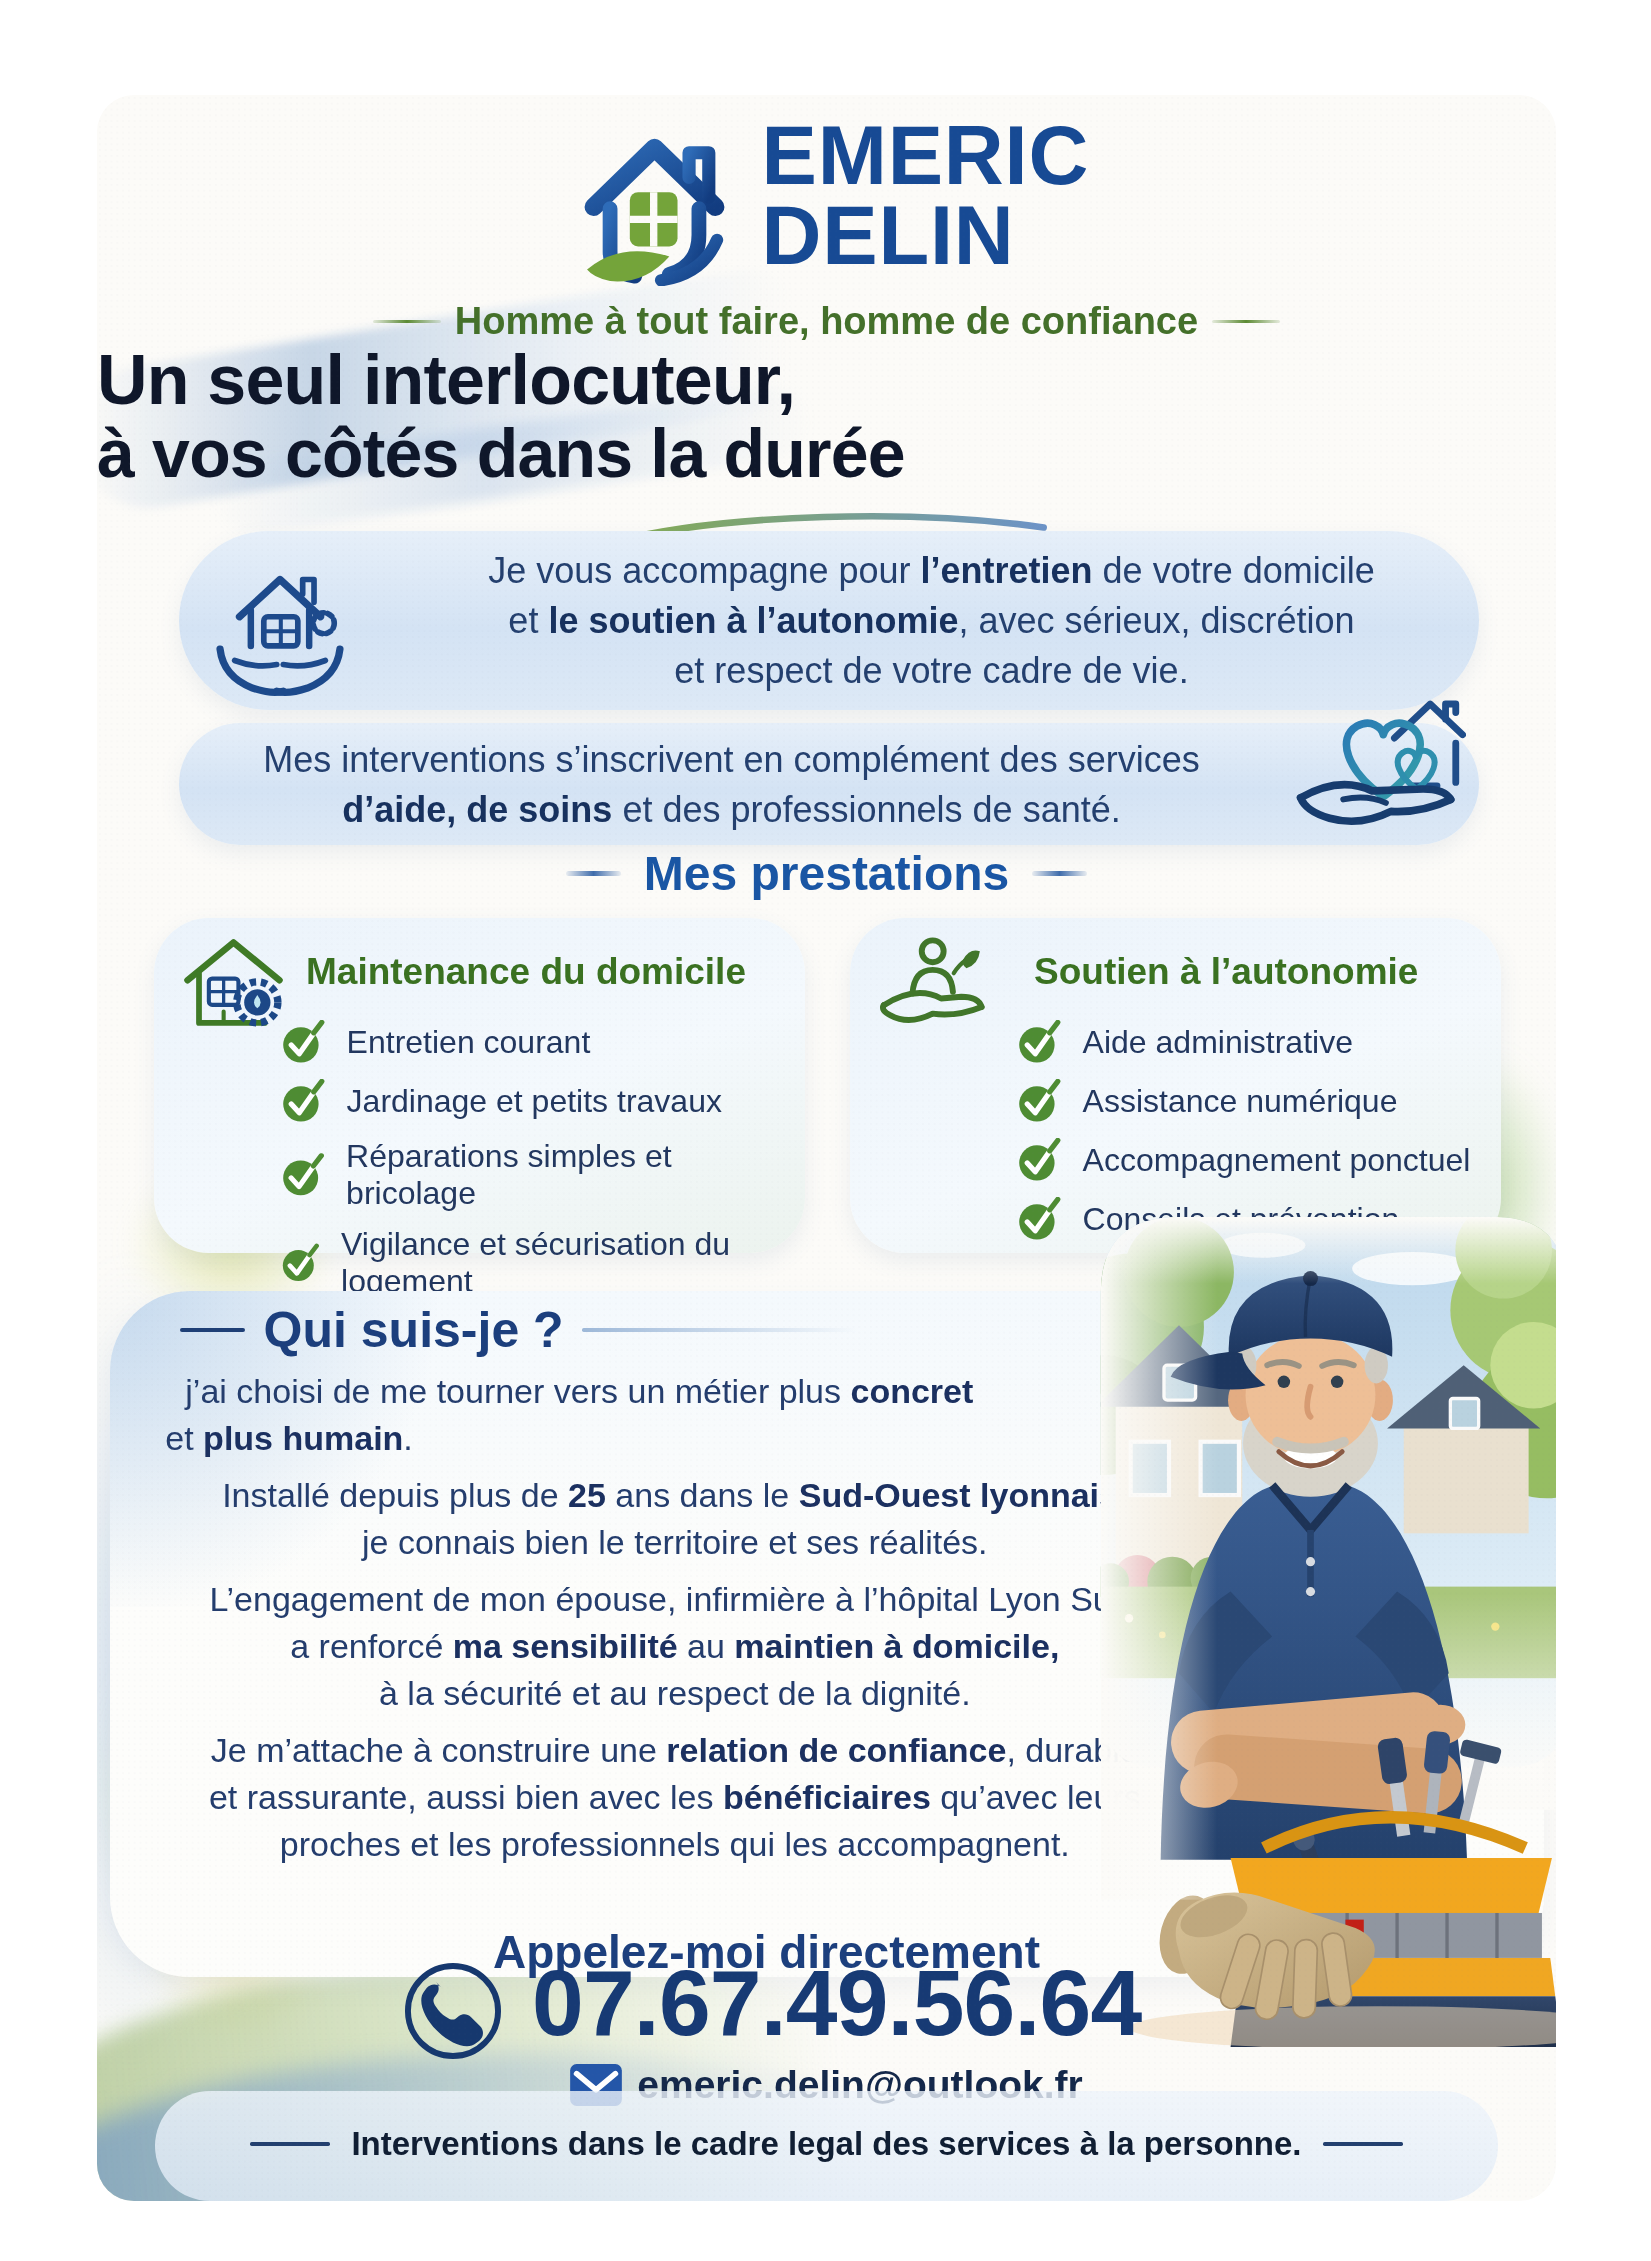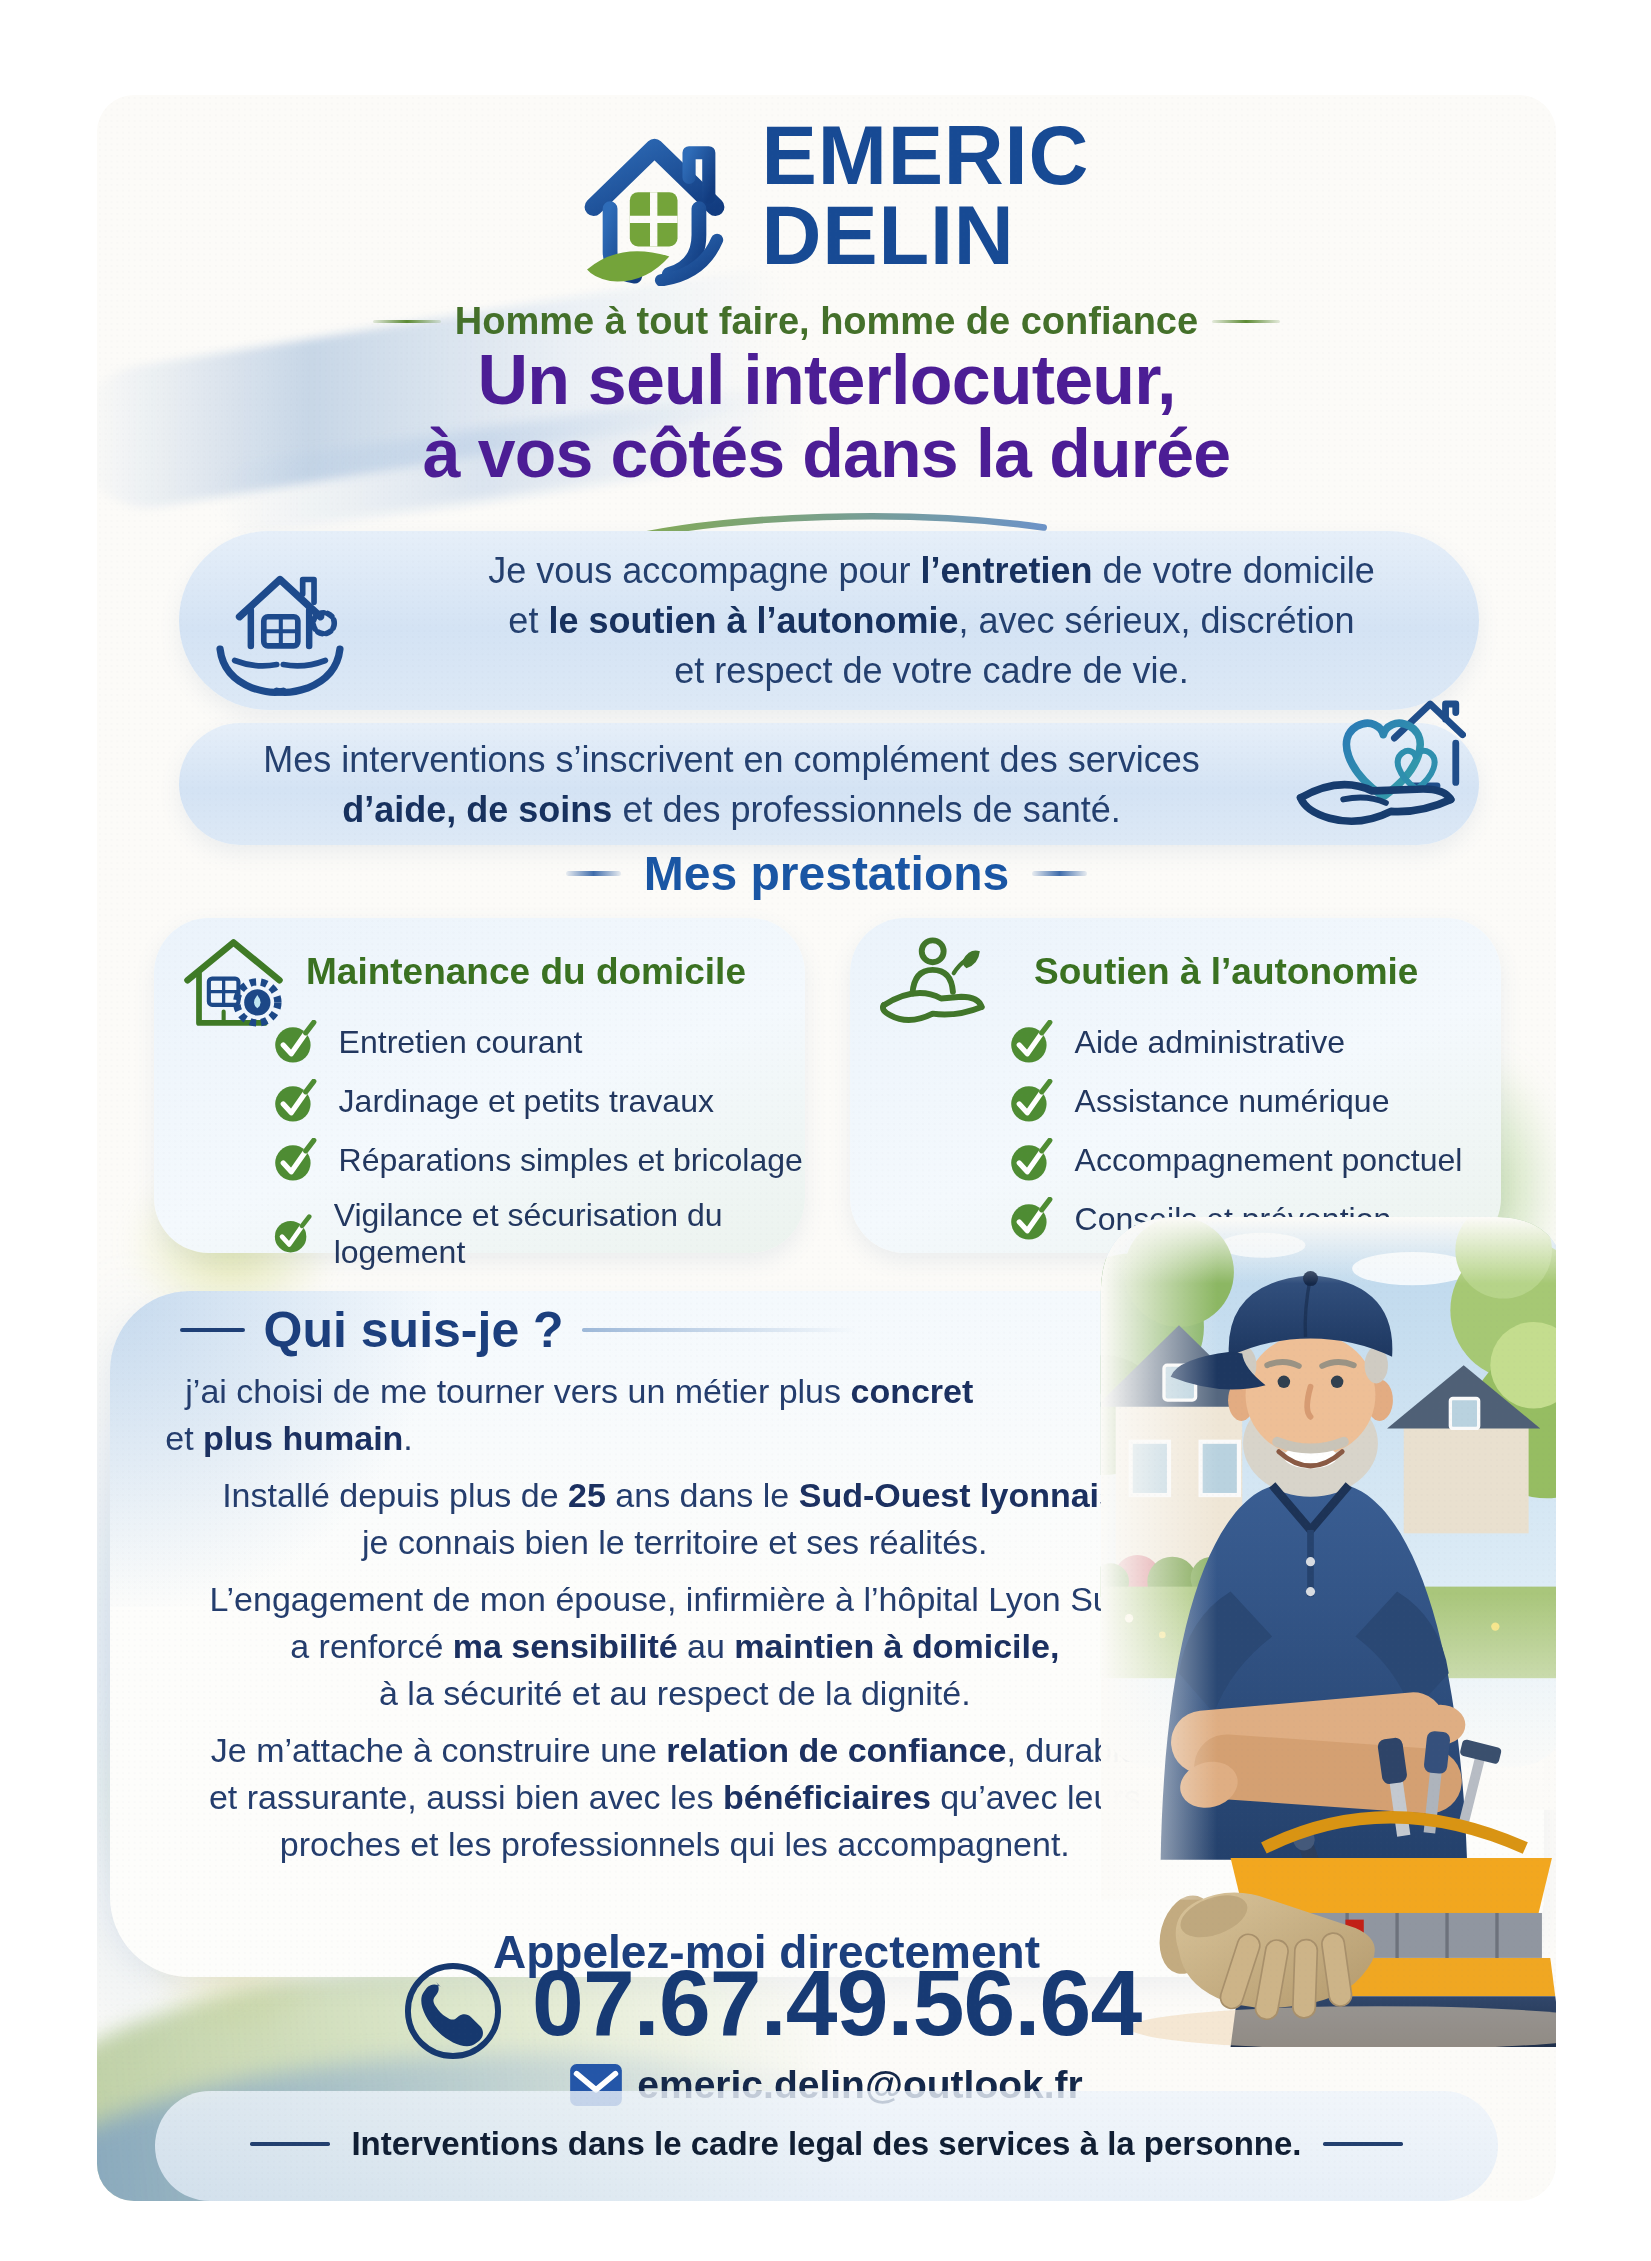--- a/index.html
+++ b/index.html
@@ -17,21 +17,21 @@
   .blob-flowers{left:30px;top:1066px;width:208px;height:167px;filter:blur(11.7px);background:radial-gradient(closest-side,rgba(208,216,120,.55),rgba(208,216,120,0));}
   .blob-foliage{left:1315px;top:957px;width:150px;height:275px;filter:blur(13.3px);background:radial-gradient(closest-side,rgba(148,195,108,.5),rgba(148,195,108,0));}
   .blob-garden{left:0px;top:1515px;width:233px;height:366px;filter:blur(15px);background:radial-gradient(closest-side,rgba(165,200,125,.48),rgba(165,200,125,0));}
   .blob-garden2{left:50px;top:1782px;width:183px;height:167px;filter:blur(11.7px);background:radial-gradient(closest-side,rgba(222,214,130,.4),rgba(222,214,130,0));}
   
   .logo-row{left:0;right:0;top:10px;display:flex;justify-content:center;align-items:center;gap:16.7px;}
   .brand{color:#174a94;font-weight:800;font-size:83px;line-height:.96;letter-spacing:0.8px;}
   .tag-row{left:0;right:0;top:205px;display:flex;justify-content:center;align-items:center;gap:14px;}
   .tag-dash{width:68px;height:3.3px;border-radius:2.5px;background:linear-gradient(90deg,rgba(92,138,51,.15),#5c8a33,rgba(92,138,51,.15));}
   .tagline{font-size:38px;font-weight:700;color:#44702a;}
-  .headline{left:0;right:0;top:250px;text-align:center;color:#4c1d95;font-weight:800;letter-spacing:-0.8px;}
+  .headline{left:0;right:0;top:250px;text-align:left;color:#0f172a;font-weight:800;letter-spacing:-0.8px;}
   .headline .h1{font-size:70px;line-height:1.0;}
   .headline .h2{font-size:68px;line-height:1.12;}
   .swoosh{left:0;right:0;top:411px;display:flex;justify-content:center;}
   
   .icard{background:linear-gradient(180deg,#e6eff9 0%,#d4e3f4 55%,#dde9f6 100%);border-radius:92px;box-shadow:0 8.3px 21.6px rgba(90,120,160,.10);}
   .icard1{left:82px;top:436px;width:1300px;height:179px;}
   .icard2{left:82px;top:628px;width:1300px;height:122px;border-radius:63px;}
   .icard .txt{position:absolute;text-align:center;color:#24406f;font-size:36px;line-height:50px;}
   .icard1 .txt{left:225px;right:20px;top:15px;}
   .icard2 .txt{left:38px;right:233px;top:11.7px;}
@@ -40,21 +40,21 @@
   .icard2 .ic{position:absolute;right:13.3px;top:-40px;}
   
   .ptitle-row{left:0;right:0;top:751px;display:flex;justify-content:center;align-items:center;gap:23px;}
   .ptitle{font-size:48px;font-weight:800;color:#1a56a4;}
   .p-dash{width:55px;height:4.2px;border-radius:2.5px;background:linear-gradient(90deg,rgba(64,110,175,.1),#3f6cab,rgba(64,110,175,.1));}
   .pcard{top:823px;width:651px;height:335px;border-radius:55px;background:linear-gradient(160deg,#ebf3fb 0%,#f4f9fd 55%,#ecf3ee 100%);box-shadow:0 8.3px 21.6px rgba(90,120,160,.10);}
   .pcard.l{left:57px;} .pcard.r{left:753px;}
   .pcard .hicon{position:absolute;left:21.6px;top:8.3px;}
   .pcard .ptitle2{position:absolute;top:33px;font-size:37px;font-weight:800;color:#3a7121;}
   .pcard.l .ptitle2{left:152px;} .pcard.r .ptitle2{left:184px;}
-  .pitems{position:absolute;top:102px;left:8px;right:0;}
+  .pitems{position:absolute;top:102px;left:16px;right:0;}
   .pcard.l .pitems{padding-left:110px;} .pcard.r .pitems{padding-left:150px;}
   .pitem{display:flex;align-items:center;gap:21.6px;margin-bottom:14px;}
   .pitem .lbl{font-size:32px;color:#22375f;font-weight:500;}
   
   .about{left:13.3px;top:1196px;width:1434px;height:686px;border-radius:80px;background:linear-gradient(180deg,#f4f9fd 0%,#fdfdfb 45%);box-shadow:0 10px 25px rgba(90,120,160,.08);}
   .about::before{content:"";position:absolute;left:0;top:0;width:350px;height:316px;border-radius:80px 0 0 0;background:radial-gradient(circle at 0 0,rgba(150,185,222,.5),rgba(150,185,222,0) 70%);}
   .atitle-row{position:absolute;left:70px;top:10px;display:flex;align-items:center;gap:18.3px;}
   .a-dash{width:65px;height:4.2px;background:#1e3f76;border-radius:2.5px;}
   .atitle{font-size:50px;font-weight:800;color:#1c3f7d;}
   .a-line{width:275px;height:3.3px;background:linear-gradient(90deg,#9db8d8,rgba(157,184,216,0));border-radius:1.7px;}

